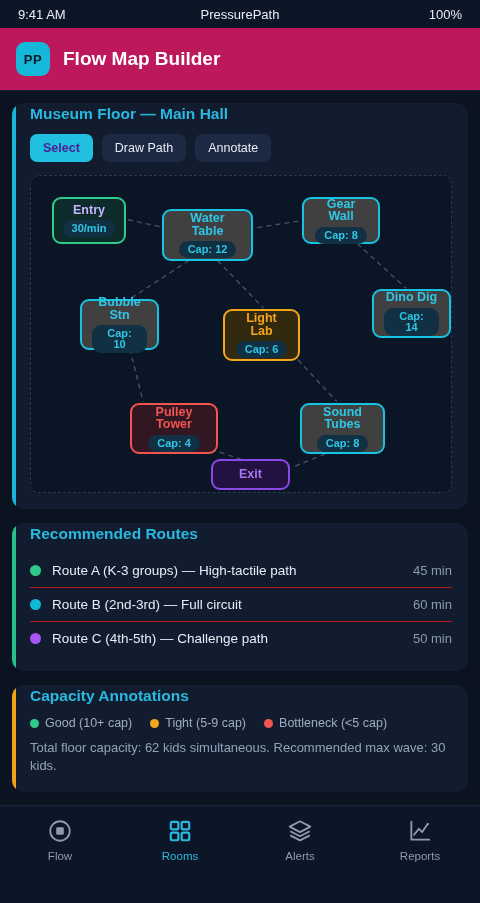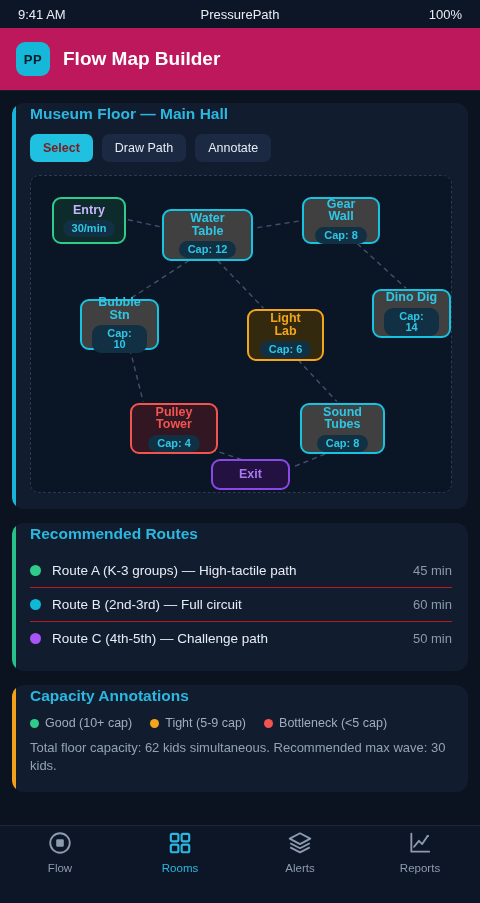--- a/index.html
+++ b/index.html
@@ -57,21 +57,21 @@
 
   
   .toolbar { display: flex; gap: 9px; margin-bottom: 13px; }
   .tool-btn {
     background: #1b2942; color: #e6ecf5;
     border: none; border-radius: 7px;
     padding: 7px 13px; font-size: 12.5px;
     font-family: "Liberation Sans", sans-serif;
     cursor: pointer; white-space: nowrap;
   }
-  .tool-btn.active { background: #1fc0e0; color: #7f1d1d; font-weight: bold; }
+  .tool-btn.active { background: #1fc0e0; color: #4c1d95; font-weight: bold; }
 
   
   .canvas {
     position: relative;
     height: 318px;
     border: 1px dashed #2b3a53;
     border-radius: 9px;
     background: #0a1526;
     overflow: hidden;
   }
@@ -117,23 +117,23 @@
 
   
   .legend { display: flex; align-items: center; gap: 18px; margin-bottom: 9px; flex-wrap: wrap; }
   .legend-item { display: flex; align-items: center; gap: 6px; font-size: 12.5px; color: #9fadc0; }
   .legend-dot { width: 9px; height: 9px; border-radius: 50%; }
   .cap-note { font-size: 13px; line-height: 1.42; color: #93a2b6; }
 
   
   .bottomnav {
     position: absolute; left: 0; right: 0; bottom: 0;
-    height: 78px; background: #0d1626;
+    height: 98px; background: #0d1626;
     border-top: 1px solid #1b2740;
-    display: flex; align-items: flex-start; padding-top: 4px;
+    display: flex; align-items: flex-start; padding-top: 12px;
   }
   .nav-item {
     flex: 1; display: flex; flex-direction: column;
     align-items: center; gap: 6px; cursor: pointer;
   }
   .nav-label { font-size: 11.5px; color: #8d9bb0; }
   .nav-item.active .nav-label { color: #2bb8e0; }
   .nav-icon { width: 26px; height: 26px; display: block; }
   .nav-icon svg { width: 26px; height: 26px; display: block; }
 </style>
@@ -184,21 +184,21 @@
               <div class="n-cap">Cap: 12</div>
             </div>
             <div class="node ok" style="left: 271px; top: 21px; width: 78px; height: 47px;">
               <div class="n-name">Gear Wall</div>
               <div class="n-cap">Cap: 8</div>
             </div>
             <div class="node ok" style="left: 49px; top: 123px; width: 79px; height: 51px;">
               <div class="n-name">Bubble Stn</div>
               <div class="n-cap">Cap: 10</div>
             </div>
-            <div class="node tight" style="left: 216px; top: 133px; width: 77px; height: 52px; border-radius: 9px;">
+            <div class="node tight" style="left: 192px; top: 133px; width: 77px; height: 52px; border-radius: 9px;">
               <div class="n-name">Light Lab</div>
               <div class="n-cap">Cap: 6</div>
             </div>
             <div class="node ok" style="left: 341px; top: 113px; width: 79px; height: 49px;">
               <div class="n-name">Dino Dig</div>
               <div class="n-cap">Cap: 14</div>
             </div>
             <div class="node bottleneck" style="left: 99px; top: 227px; width: 88px; height: 51px;">
               <div class="n-name">Pulley Tower</div>
               <div class="n-cap">Cap: 4</div>

